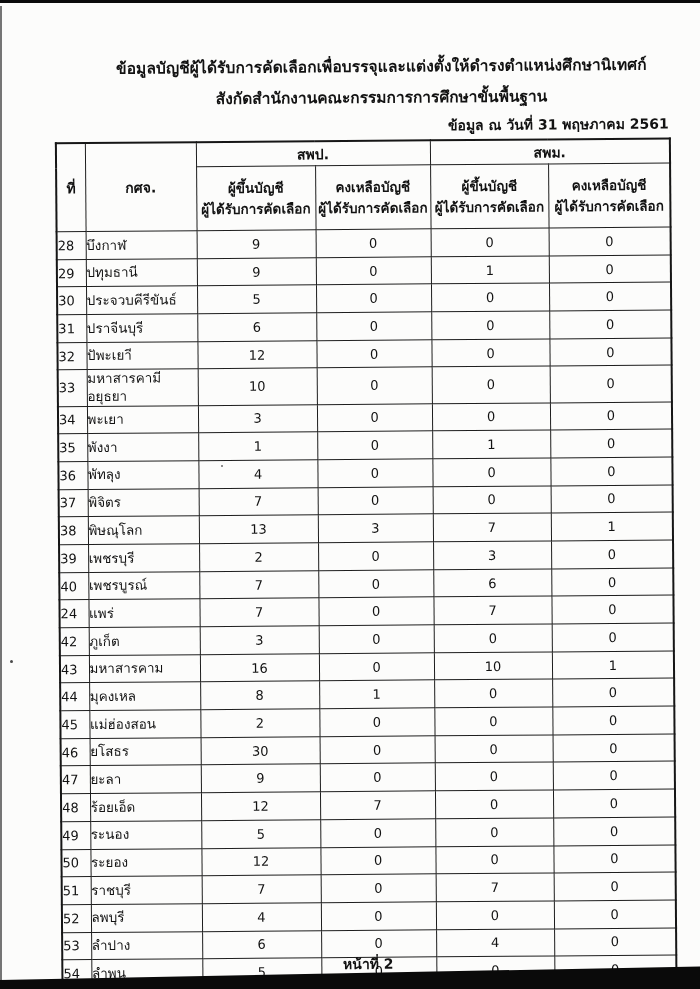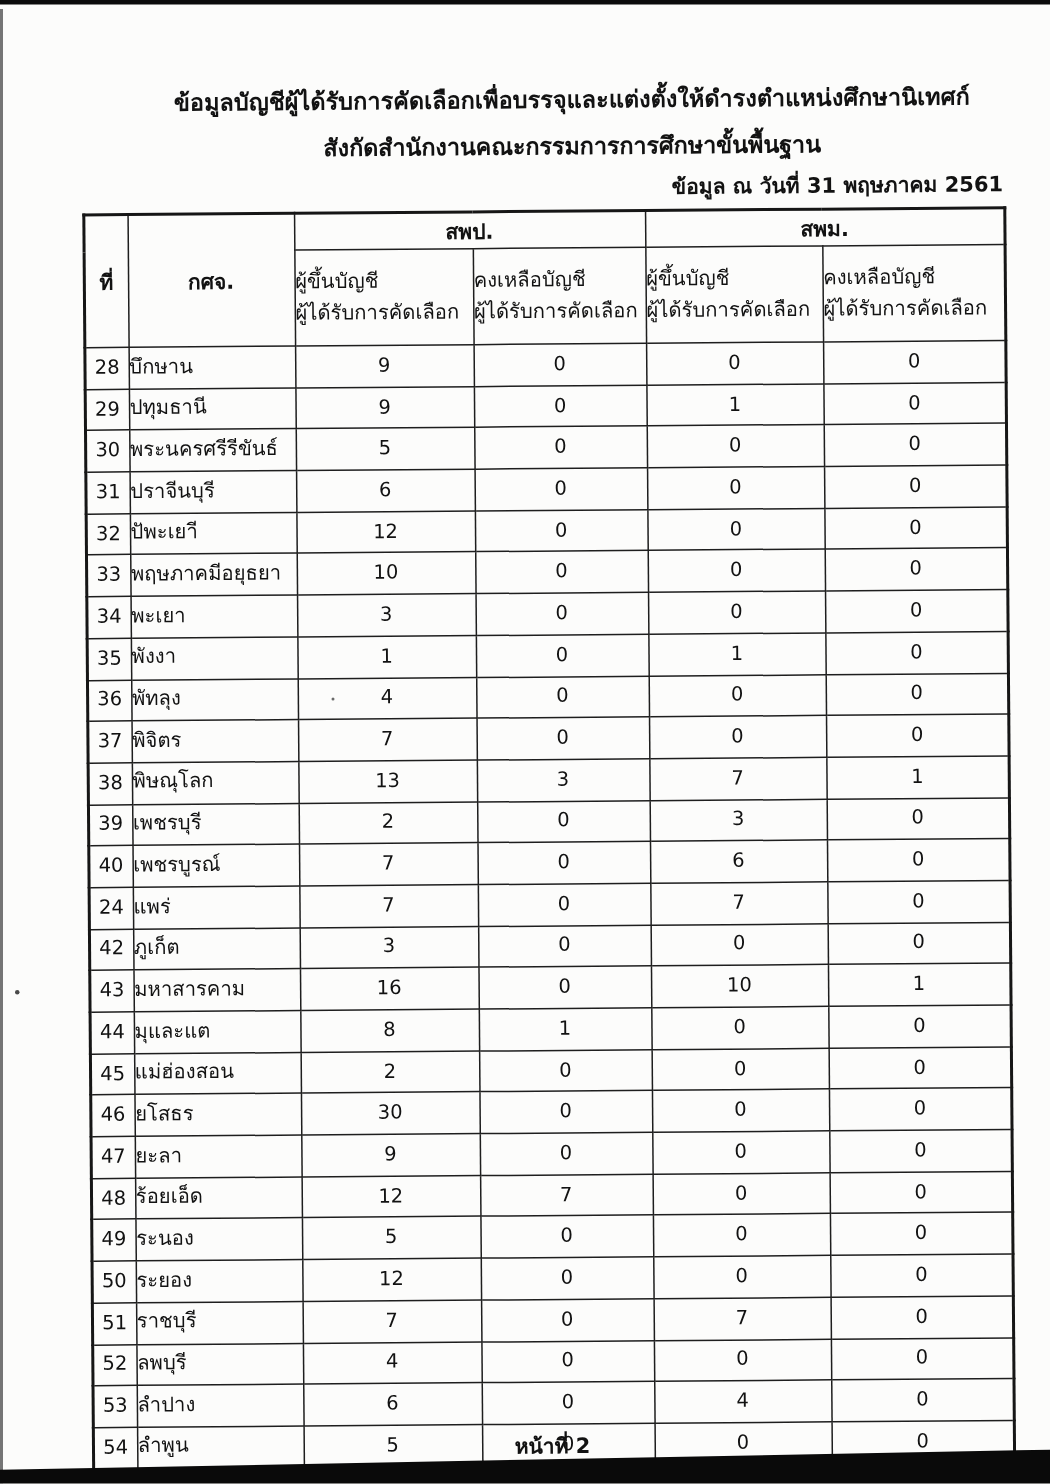--- a/index.html
+++ b/index.html
@@ -55,25 +55,25 @@
     border-collapse: collapse; table-layout: fixed;
   }
   table.results th, table.results td {
     border: 1px solid #1e1e1e;
     padding: 0;
     vertical-align: middle;
   }
   table.results { border: 2px solid #161616; }
 
   thead tr.group-row th { height: 23px; font-size: 14px; font-weight: 600; text-align: center; }
-  thead tr.sub-row th { height: 63px; font-size: 13.5px; font-weight: 400; text-align: left; line-height: 1.55; }
+  thead tr.sub-row th { height: 63px; font-size: 13.5px; font-weight: 700; text-align: center; line-height: 1.55; }
   thead th.span-head { font-size: 14px; font-weight: 600; text-align: center; }
 
   tbody td { height: 26.7px; font-size: 13px; }
-  td.c-no { text-align: center; font-size: 13px; }
+  td.c-no { font-size: 13px; }
   td.c-name { text-align: left; padding-left: 5px; font-size: 13.5px; line-height: 1.3; }
   td.c-val { text-align: center; }
 
   .page-footer {
     position: absolute; top: 953px; left: 58px; width: 614px;
     text-align: center; font-size: 14px; font-weight: 600;
   }
 </style>
 </head>
 <body>
@@ -120,37 +120,37 @@
         </th>
         <th>
           <div>คงเหลือบัญชี</div>
           <div>ผู้ได้รับการคัดเลือก</div>
         </th>
       </tr>
     </thead>
     <tbody>
         <tr>
           <td class="c-no">28</td>
-          <td class="c-name">บึกษาน</td>
+          <td class="c-name">บึงกาฬ</td>
           <td class="c-val">9</td>
           <td class="c-val">0</td>
           <td class="c-val">0</td>
           <td class="c-val">0</td>
         </tr>
         <tr>
           <td class="c-no">29</td>
           <td class="c-name">ปทุมธานี</td>
           <td class="c-val">9</td>
           <td class="c-val">0</td>
           <td class="c-val">1</td>
           <td class="c-val">0</td>
         </tr>
         <tr>
           <td class="c-no">30</td>
-          <td class="c-name">พระนครศรีรีขันธ์</td>
+          <td class="c-name">ประจวบคีรีขันธ์</td>
           <td class="c-val">5</td>
           <td class="c-val">0</td>
           <td class="c-val">0</td>
           <td class="c-val">0</td>
         </tr>
         <tr>
           <td class="c-no">31</td>
           <td class="c-name">ปราจีนบุรี</td>
           <td class="c-val">6</td>
           <td class="c-val">0</td>
@@ -160,21 +160,21 @@
         <tr>
           <td class="c-no">32</td>
           <td class="c-name">ปัพะเยาี</td>
           <td class="c-val">12</td>
           <td class="c-val">0</td>
           <td class="c-val">0</td>
           <td class="c-val">0</td>
         </tr>
         <tr>
           <td class="c-no">33</td>
-          <td class="c-name">พฤษภาคมีอยุธยา</td>
+          <td class="c-name">มหาสารคามีอยุธยา</td>
           <td class="c-val">10</td>
           <td class="c-val">0</td>
           <td class="c-val">0</td>
           <td class="c-val">0</td>
         </tr>
         <tr>
           <td class="c-no">34</td>
           <td class="c-name">พะเยา</td>
           <td class="c-val">3</td>
           <td class="c-val">0</td>
@@ -248,21 +248,21 @@
         <tr>
           <td class="c-no">43</td>
           <td class="c-name">มหาสารคาม</td>
           <td class="c-val">16</td>
           <td class="c-val">0</td>
           <td class="c-val">10</td>
           <td class="c-val">1</td>
         </tr>
         <tr>
           <td class="c-no">44</td>
-          <td class="c-name">มุและแต</td>
+          <td class="c-name">มุคงเหล</td>
           <td class="c-val">8</td>
           <td class="c-val">1</td>
           <td class="c-val">0</td>
           <td class="c-val">0</td>
         </tr>
         <tr>
           <td class="c-no">45</td>
           <td class="c-name">แม่ฮ่องสอน</td>
           <td class="c-val">2</td>
           <td class="c-val">0</td>

